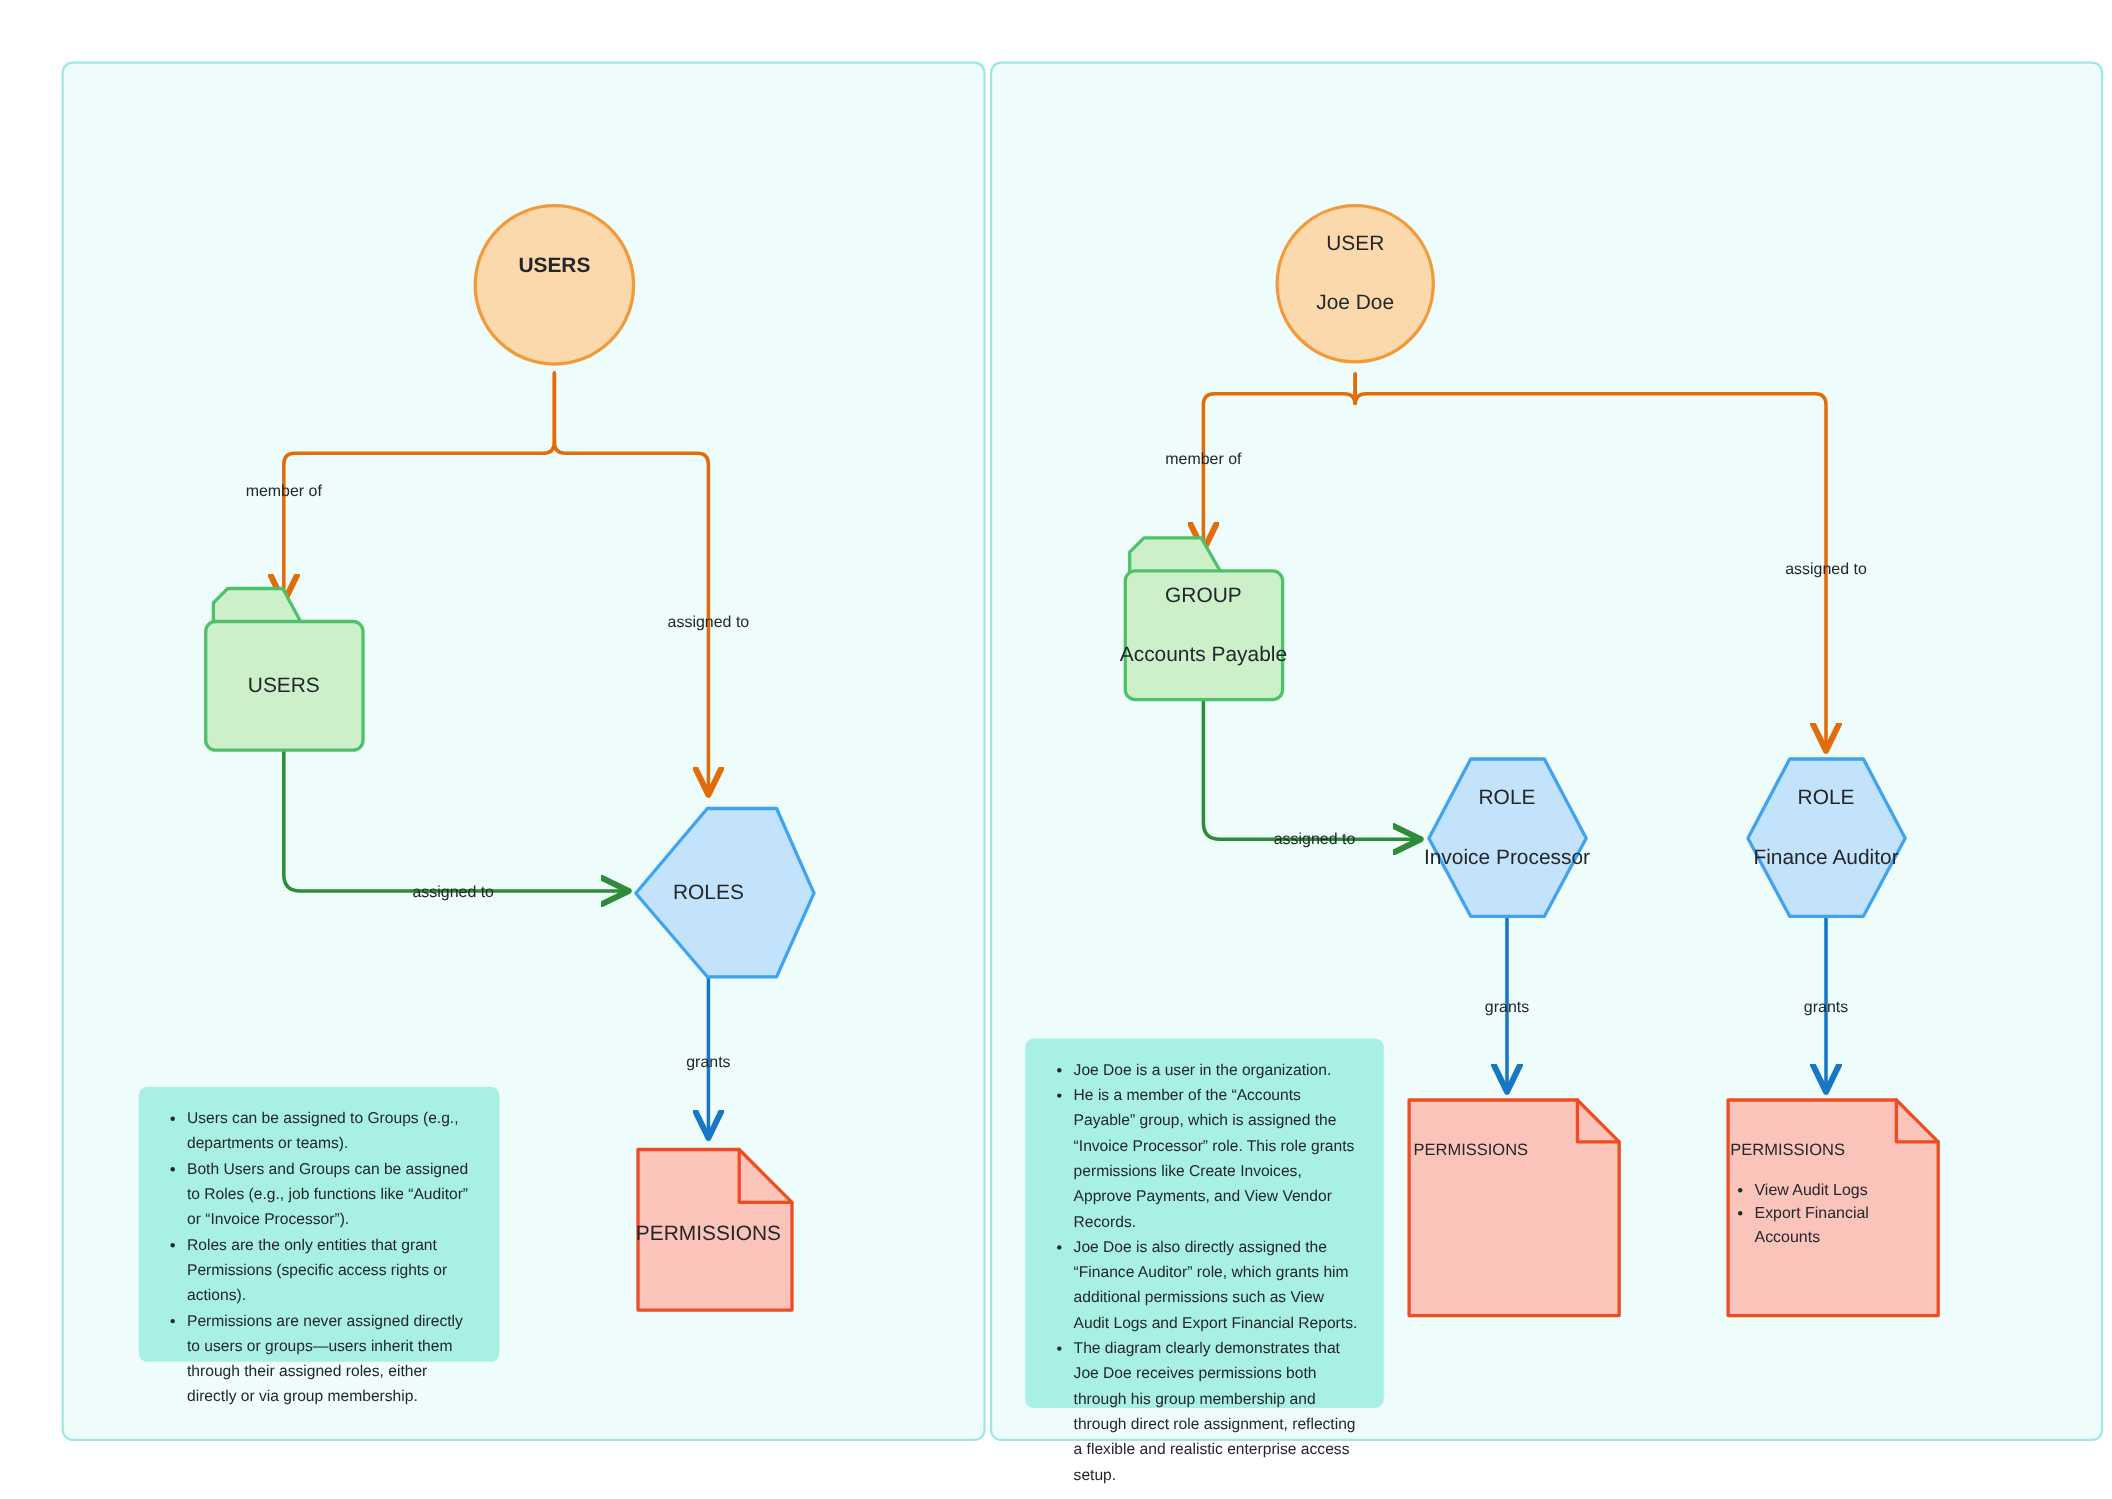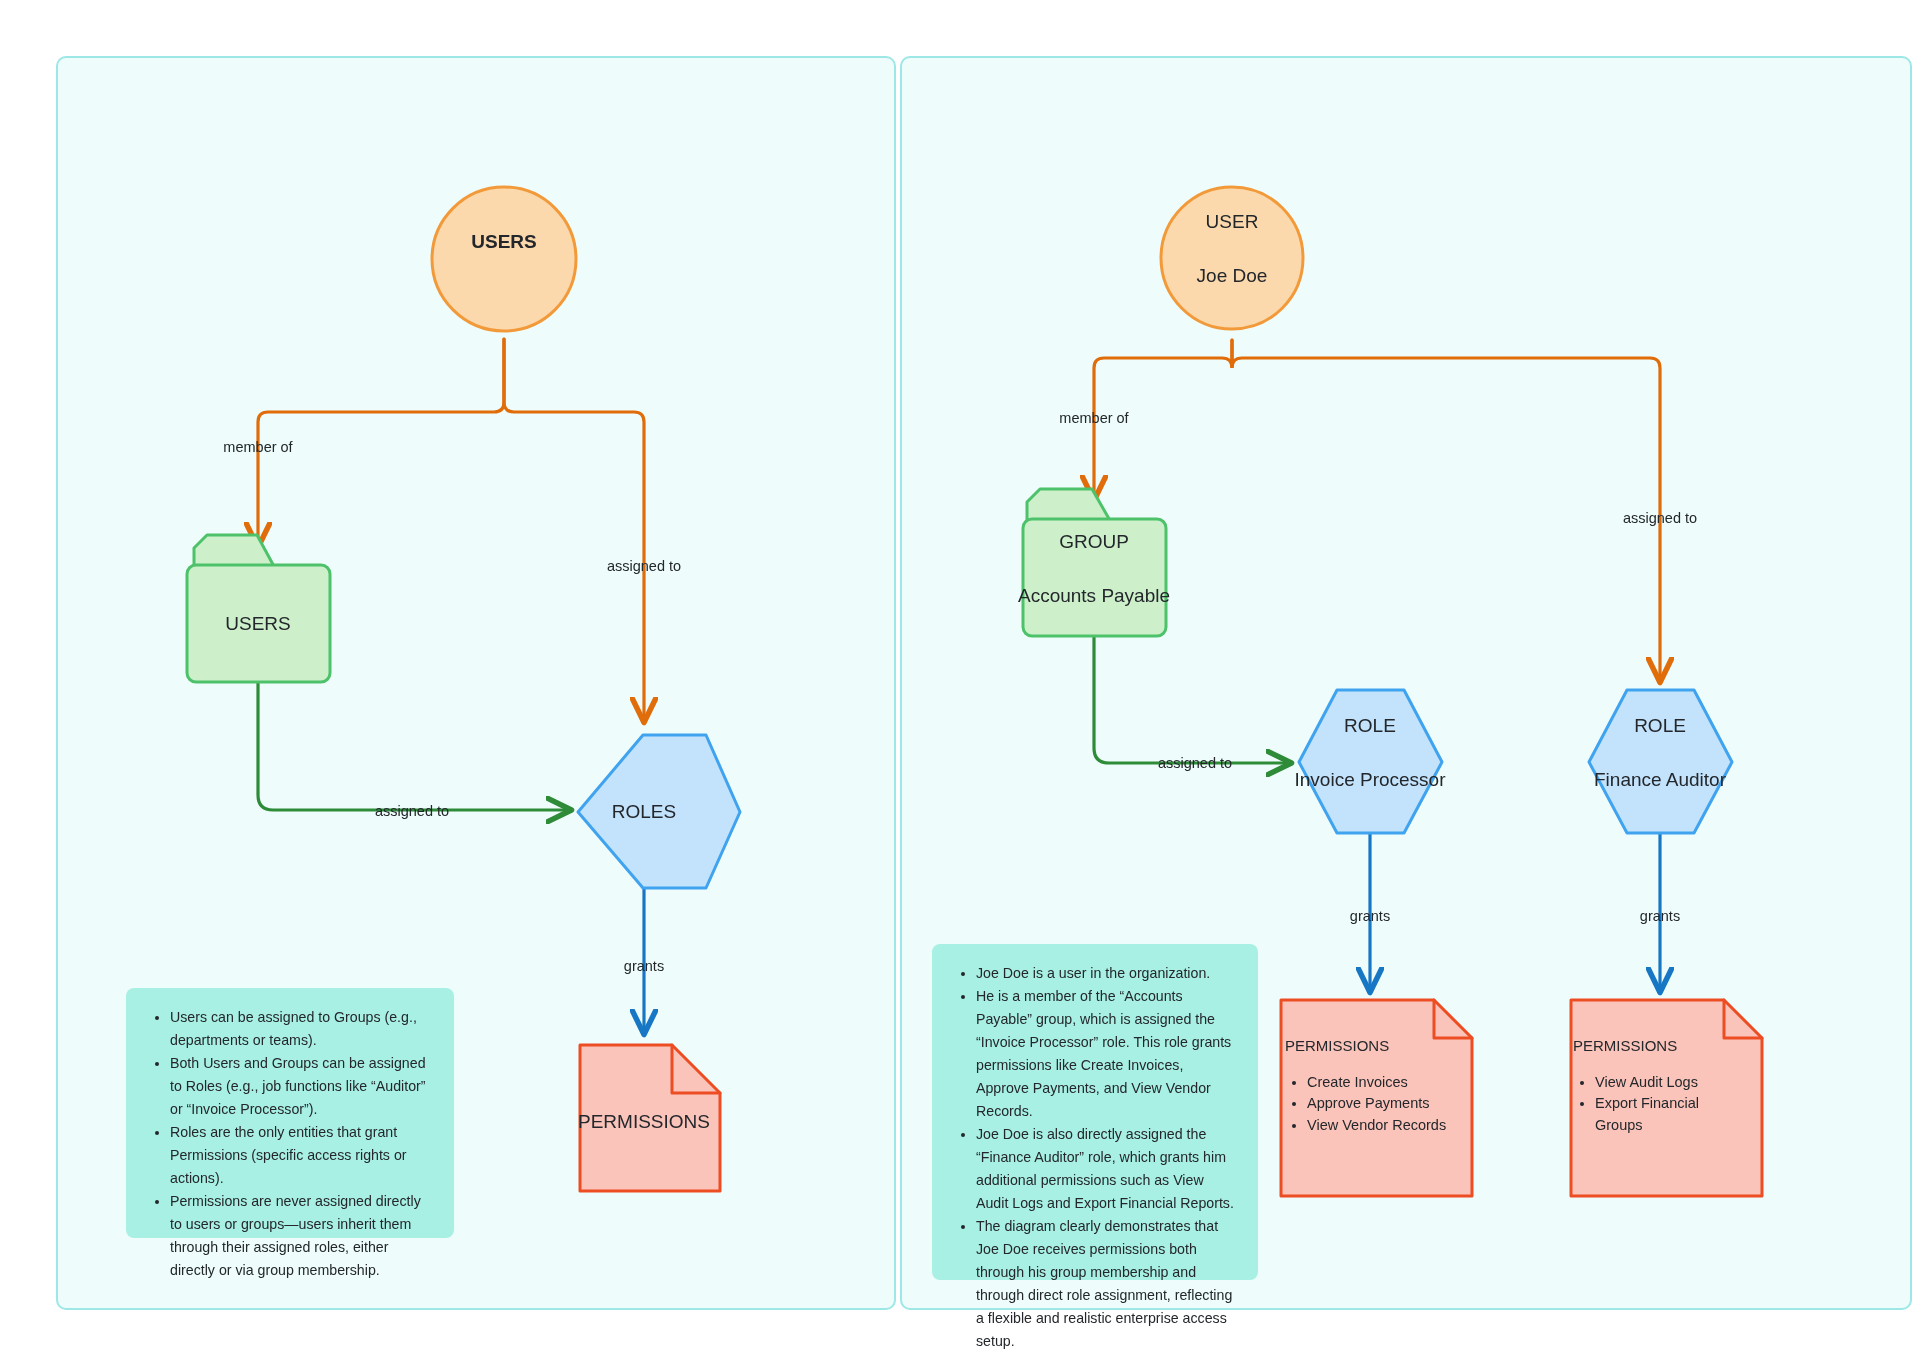--- a/index.html
+++ b/index.html
@@ -235,32 +235,27 @@
     <span class="sub">Invoice Processor</span>
   </div>
 
   <div class="node-label" style="left:1660px; top:753px;">
     <span>ROLE</span>
     <span class="sub">Finance Auditor</span>
   </div>
 
   <div class="doc-content" id="doc-content-ip">
     <div class="doc-title">PERMISSIONS</div>
-    <ul>
-      <li>Create Invoices</li>
-      <li>Approve Payments</li>
-      <li>View Vendor Records</li>
-    </ul>
   </div>
 
   <div class="doc-content" id="doc-content-fa">
     <div class="doc-title">PERMISSIONS</div>
     <ul>
       <li>View Audit Logs</li>
-      <li>Export Financial Groups</li>
+      <li>Export Financial Accounts</li>
     </ul>
   </div>
 
   <div class="edge-label" style="left:1094px; top:418px;">member of</div>
   <div class="edge-label" style="left:1660px; top:518px;">assigned to</div>
   <div class="edge-label" style="left:1195px; top:763px;">assigned to</div>
   <div class="edge-label" style="left:1370px; top:916px;">grants</div>
   <div class="edge-label" style="left:1660px; top:916px;">grants</div>
 
   <div class="notes" id="notes-right">

